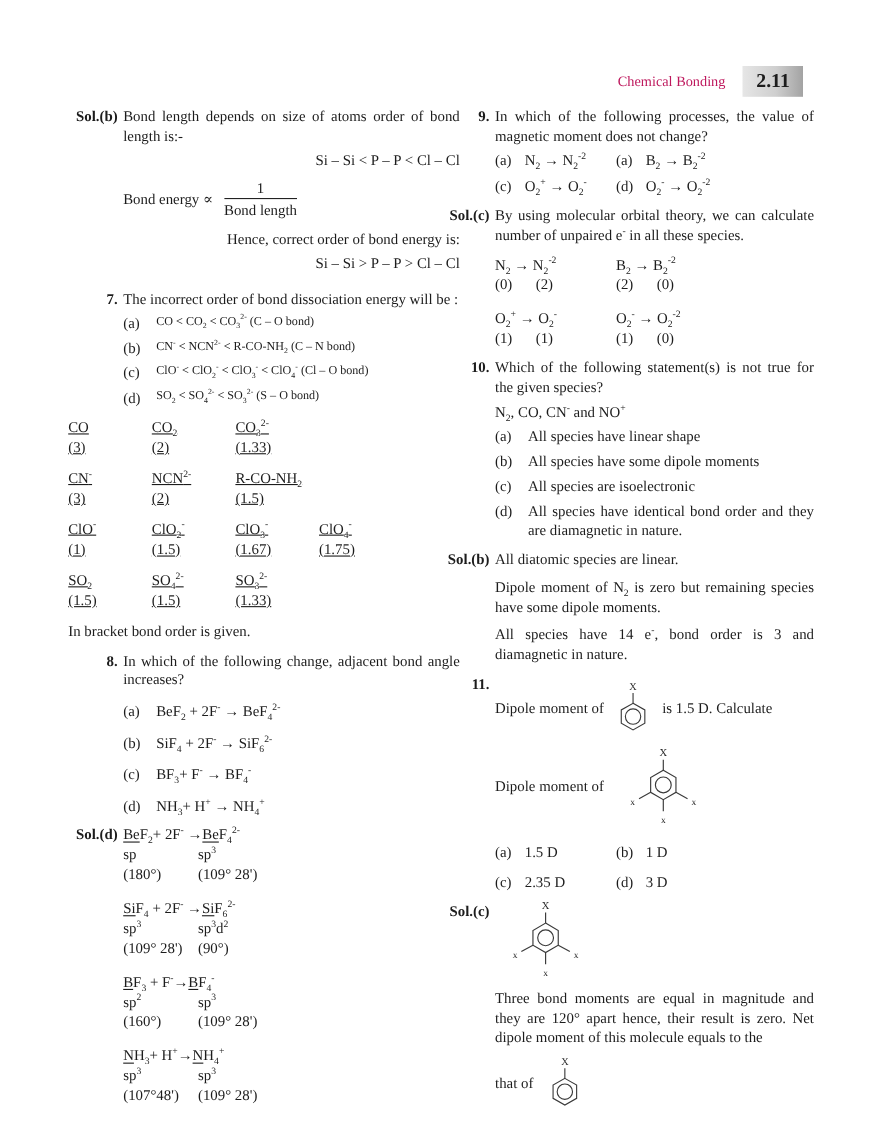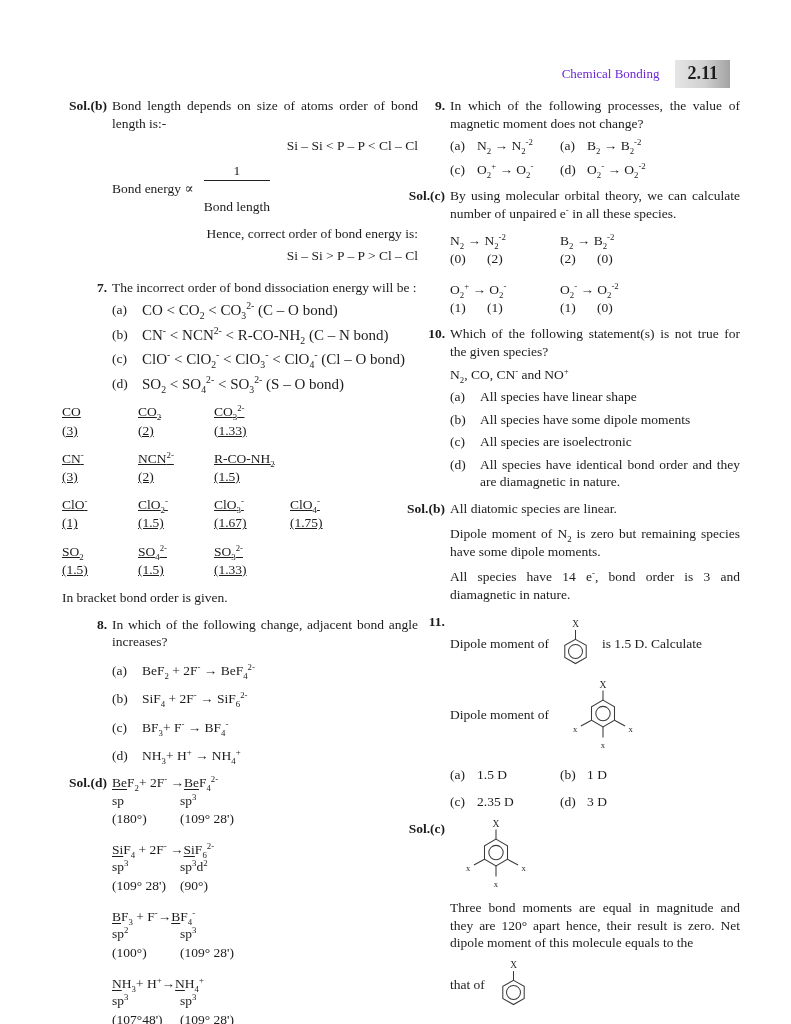--- a/index.html
+++ b/index.html
@@ -6,47 +6,47 @@
   html,body { background:#fff; }
   body {
     width:791px; height:1024px; position:relative;
     font-family:"Liberation Serif","DejaVu Serif",serif;
     font-size:13.5px; color:#1c1c1c; line-height:1.3;
   }
   sup, sub { font-size:0.65em; line-height:0; }
   u { text-decoration:underline; text-underline-offset:2px; }
 
   .header { position:absolute; top:60px; right:61px; display:flex; align-items:center; gap:16px; }
-  .chapter-title { font-size:13px; color:#6d28d9; }
+  .chapter-title { font-size:13px; color:#be185d; }
   .page-num {
     font-weight:bold; font-size:18px; padding:2px 12px 3px;
     background:linear-gradient(to right,#e6e6e6 0%,#cfcfcf 55%,#a3a3a3 100%);
   }
 
   .col { position:absolute; top:97px; }
   .col-left  { left:62px;  width:356px; }
   .col-right { left:406px; width:334px; }
 
   .block { display:flex; margin-bottom:9px; }
   .col-left  .blabel { flex:0 0 50px; padding-right:5px; }
   .col-right .blabel { flex:0 0 44px; padding-right:5px; }
   .blabel { font-weight:bold; text-align:right; white-space:nowrap; }
   .bcontent { flex:1; min-width:0; }
   .jt { text-align:justify; }
 
   .frac-row { display:flex; align-items:center; margin:7px 0 9px; }
   .fraction { display:inline-flex; flex-direction:column; text-align:center; margin-left:10px; }
   .fraction .num { border-bottom:1px solid #222; padding:0 24px 1px; }
-  .fraction .den { padding-top:1px;margin-top:16px; }
+  .fraction .den { padding-top:1px; }
 
   .mline { margin:5px 0;text-align:right; }
   .opt { display:flex; margin-top:5px; }
   .opt-label { flex:0 0 30px; }
   .opt-text { flex:1; }
-  .nowrap .opt-text { white-space:nowrap; font-size:15px; }
+  .nowrap .opt-text { white-space:nowrap; font-size:11px; }
   .roomy .opt { margin-top:11px; }
 
   .sola-row { display:flex; margin-bottom:10px; }
   .sola-cell { flex:0 0 76px; flex-shrink:0; }
   .sola-cell div { line-height:1.35;text-decoration:underline; }
   .note { margin-top:3px; }
 
   .sold-block { margin-bottom:13px; }
   .sold-row span { display:inline-block; width:68px; line-height:1.35; }
 
@@ -217,21 +217,21 @@
           <div class="sold-row"><span>(180°)</span><span>(109° 28')</span></div>
         </div>
         <div class="sold-block">
           <div><u>Si</u>F<sub>4</sub> + 2F<sup>-</sup> →<u>Si</u>F<sub>6</sub><sup>2-</sup></div>
           <div class="sold-row"><span>sp<sup>3</sup></span><span>sp<sup>3</sup>d<sup>2</sup></span></div>
           <div class="sold-row"><span>(109° 28')</span><span>(90°)</span></div>
         </div>
         <div class="sold-block">
           <div><u>B</u>F<sub>3</sub> + F<sup>-</sup>→<u>B</u>F<sub>4</sub><sup>-</sup></div>
           <div class="sold-row"><span>sp<sup>2</sup></span><span>sp<sup>3</sup></span></div>
-          <div class="sold-row"><span>(100°)</span><span>(109° 28')</span></div>
+          <div class="sold-row"><span>(160°)</span><span>(109° 28')</span></div>
         </div>
         <div class="sold-block">
           <div><u>N</u>H<sub>3</sub>+ H<sup>+</sup>→<u>N</u>H<sub>4</sub><sup>+</sup></div>
           <div class="sold-row"><span>sp<sup>3</sup></span><span>sp<sup>3</sup></span></div>
           <div class="sold-row"><span>(107°48')</span><span>(109° 28')</span></div>
         </div>
       </div>
     </div>
   </div>
 

